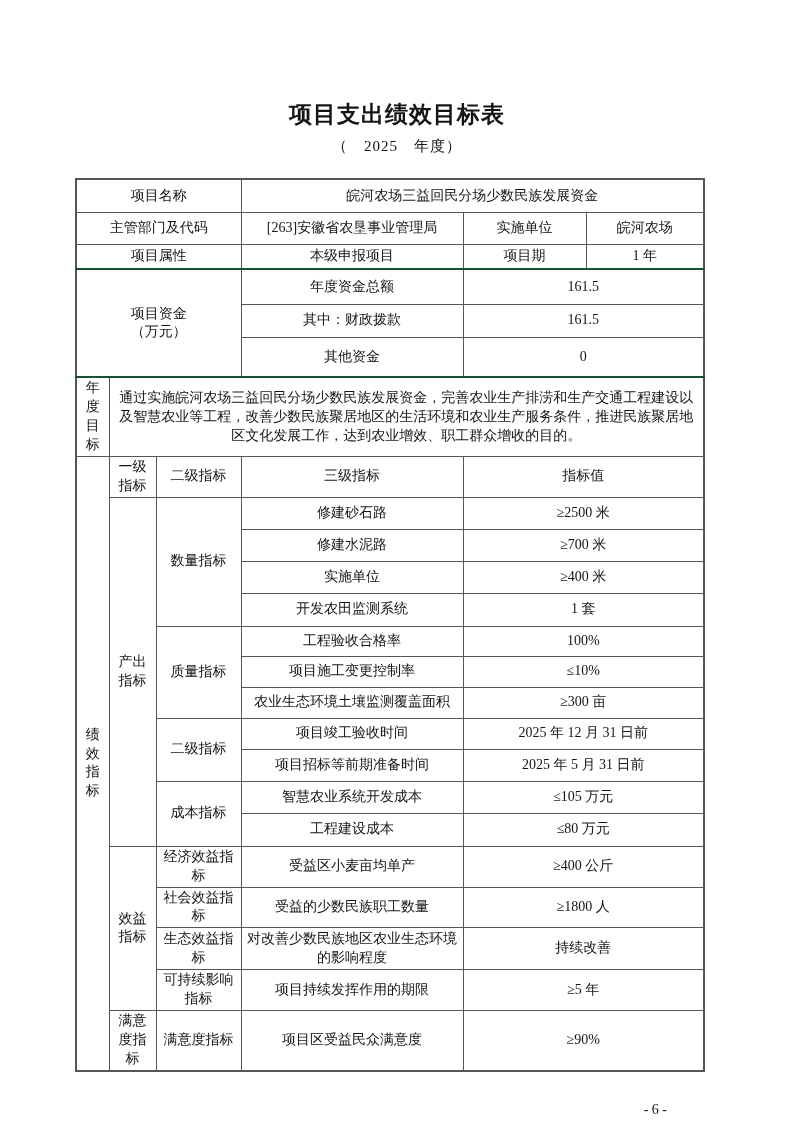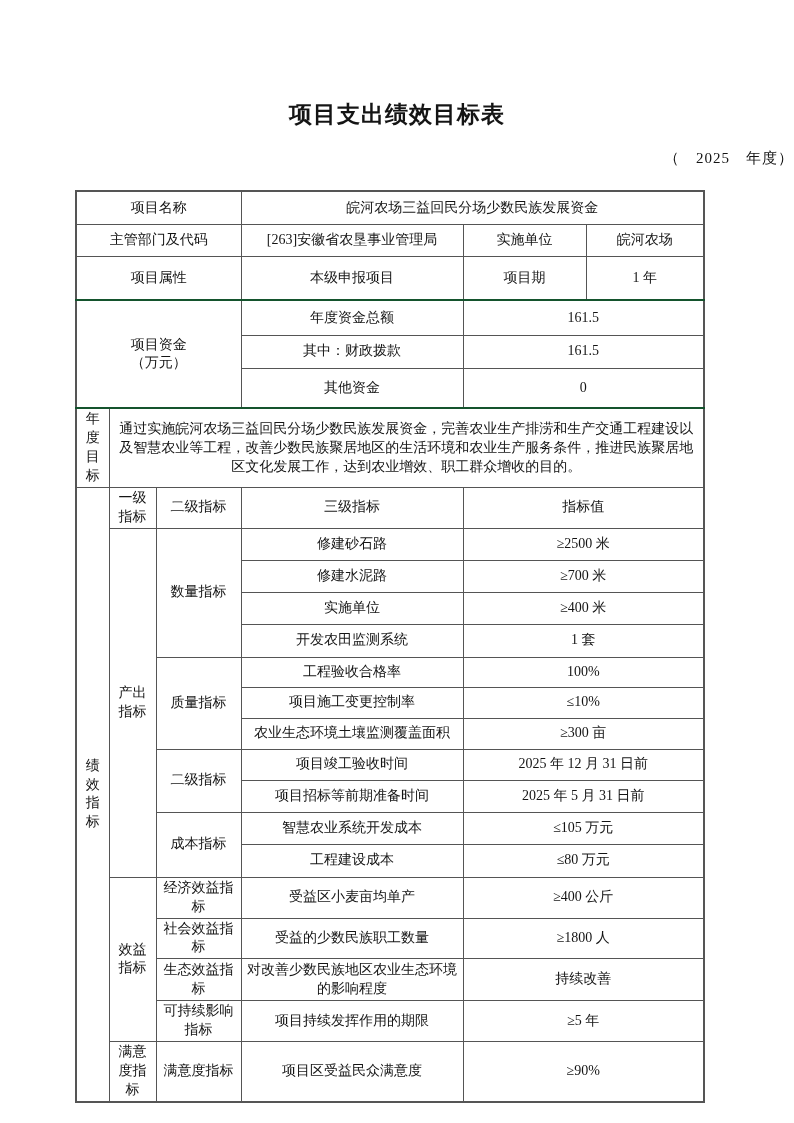--- a/index.html
+++ b/index.html
@@ -24,22 +24,22 @@
     margin: 0;
     padding-top: 101px;
     text-align: center;
     font-family: "Liberation Sans", "DejaVu Sans", sans-serif;
     font-weight: 700;
     font-size: 23px;
     line-height: 1.15;
     letter-spacing: 1px;
   }
   .doc-subtitle {
-    margin-top: 24px;
-    text-align: right;
+    margin-top: 12px;
+    text-align: center;
     font-size: 15px;
     line-height: 1;
     letter-spacing: 1px;
   }
   table.main {
     margin-left: 75px;
     margin-top: 24px;
     width: 628px;
     border-collapse: collapse;
     table-layout: fixed;
@@ -100,21 +100,21 @@
         <td colspan="3">皖河农场三益回民分场少数民族发展资金</td>
       </tr>
 
       <tr style="height:32px">
         <td colspan="3">主管部门及代码</td>
         <td>[263]安徽省农垦事业管理局</td>
         <td>实施单位</td>
         <td>皖河农场</td>
       </tr>
 
-      <tr style="height:44px">
+      <tr style="height:25px">
         <td colspan="3">项目属性</td>
         <td>本级申报项目</td>
         <td>项目期</td>
         <td>1 年</td>
       </tr>
 
       <tr class="thick-top" style="height:35px">
         <td colspan="3" rowspan="3">项目资金
 （万元）</td>
         <td class="al f0">年度资金总额</td>

